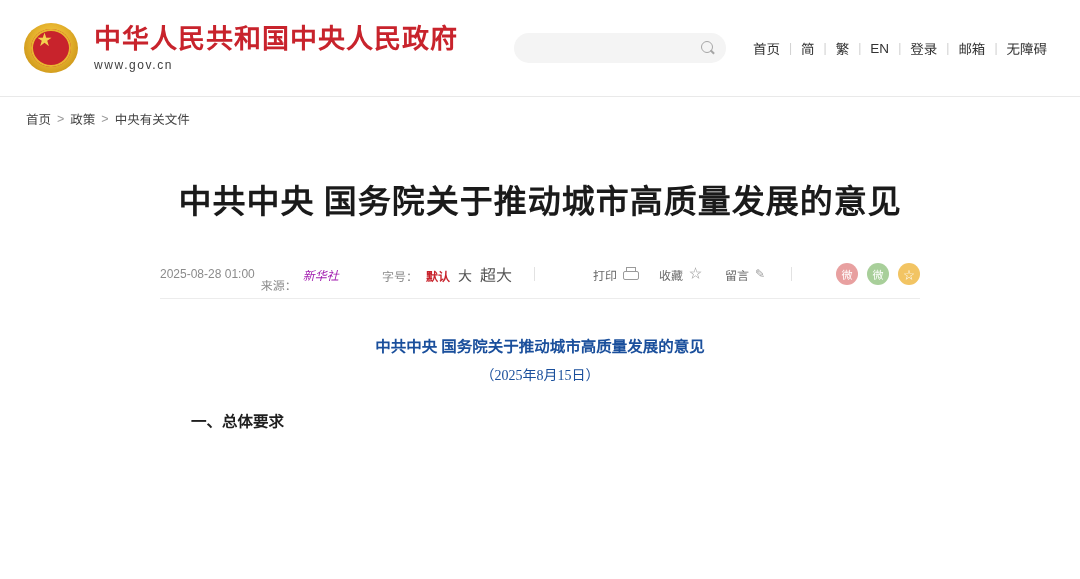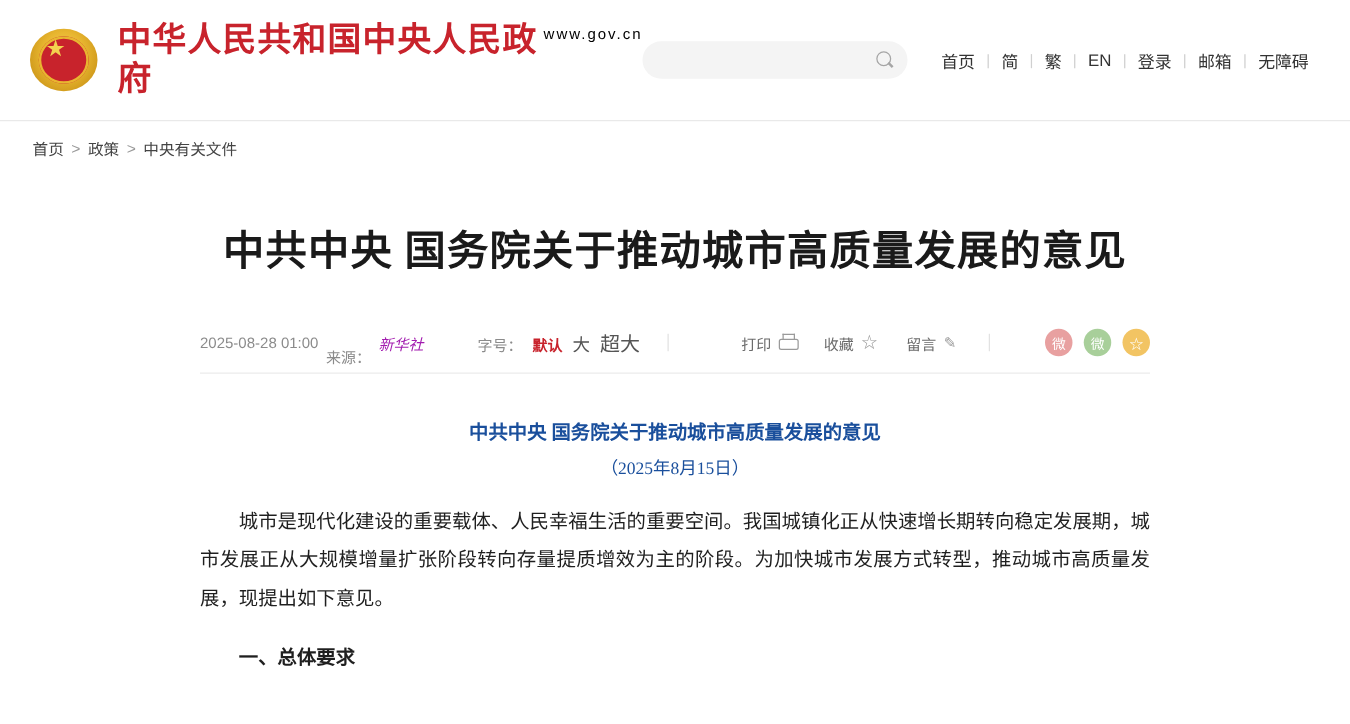--- a/index.html
+++ b/index.html
@@ -40,32 +40,32 @@
   }
   .emblem .star {
     position: absolute; left: 22px; top: 15px;
     width: 0; height: 0;
     color: #f3d14f;
     font-size: 15px; line-height: 15px;
   }
   .emblem .star::before { content: "★"; position: absolute; left: -7px; top: -2px; }
 
   .sitetitle {
-    display: flex; flex-direction: row; justify-content: center;
+    display: flex; flex-direction: column; justify-content: center;
   }
   .sitetitle .cn {
     color: #c8232c;
     font-size: 27px;
     font-weight: bold;
     letter-spacing: 1px;
     font-family: "Liberation Serif", serif;
     line-height: 1.15;
   }
   .sitetitle .url {
-    color: #000000;
+    color: #404040;
     font-size: 12px;
     letter-spacing: 1.6px;
     margin-top: 3px;
   }
 
   .header-right {
     margin-left: auto;
     display: flex;
     align-items: center;
     gap: 18px;
@@ -320,17 +320,16 @@
         <span class="circ weibo">微</span>
         <span class="circ wechat">微</span>
         <span class="circ qzone">☆</span>
       </div>
     </div>
   </div>
 
   <div class="body">
     <div class="doc-title">中共中央 国务院关于推动城市高质量发展的意见</div>
     <div class="doc-date">（2025年8月15日）</div>
-    <p class="para">城市是现代化建设的重要载体、人民幸福生活的重要空间。我国城镇化正从快速增长期转向稳定发展期，城市发展正从大规模增量扩张阶段转向存量提质增效为主的阶段。为加快城市发展方式转型，推动城市高质量发展，现提出如下意见。</p>
     <p class="section">一、总体要求</p>
 
   </div>
 </div>
 
 </body></html>

